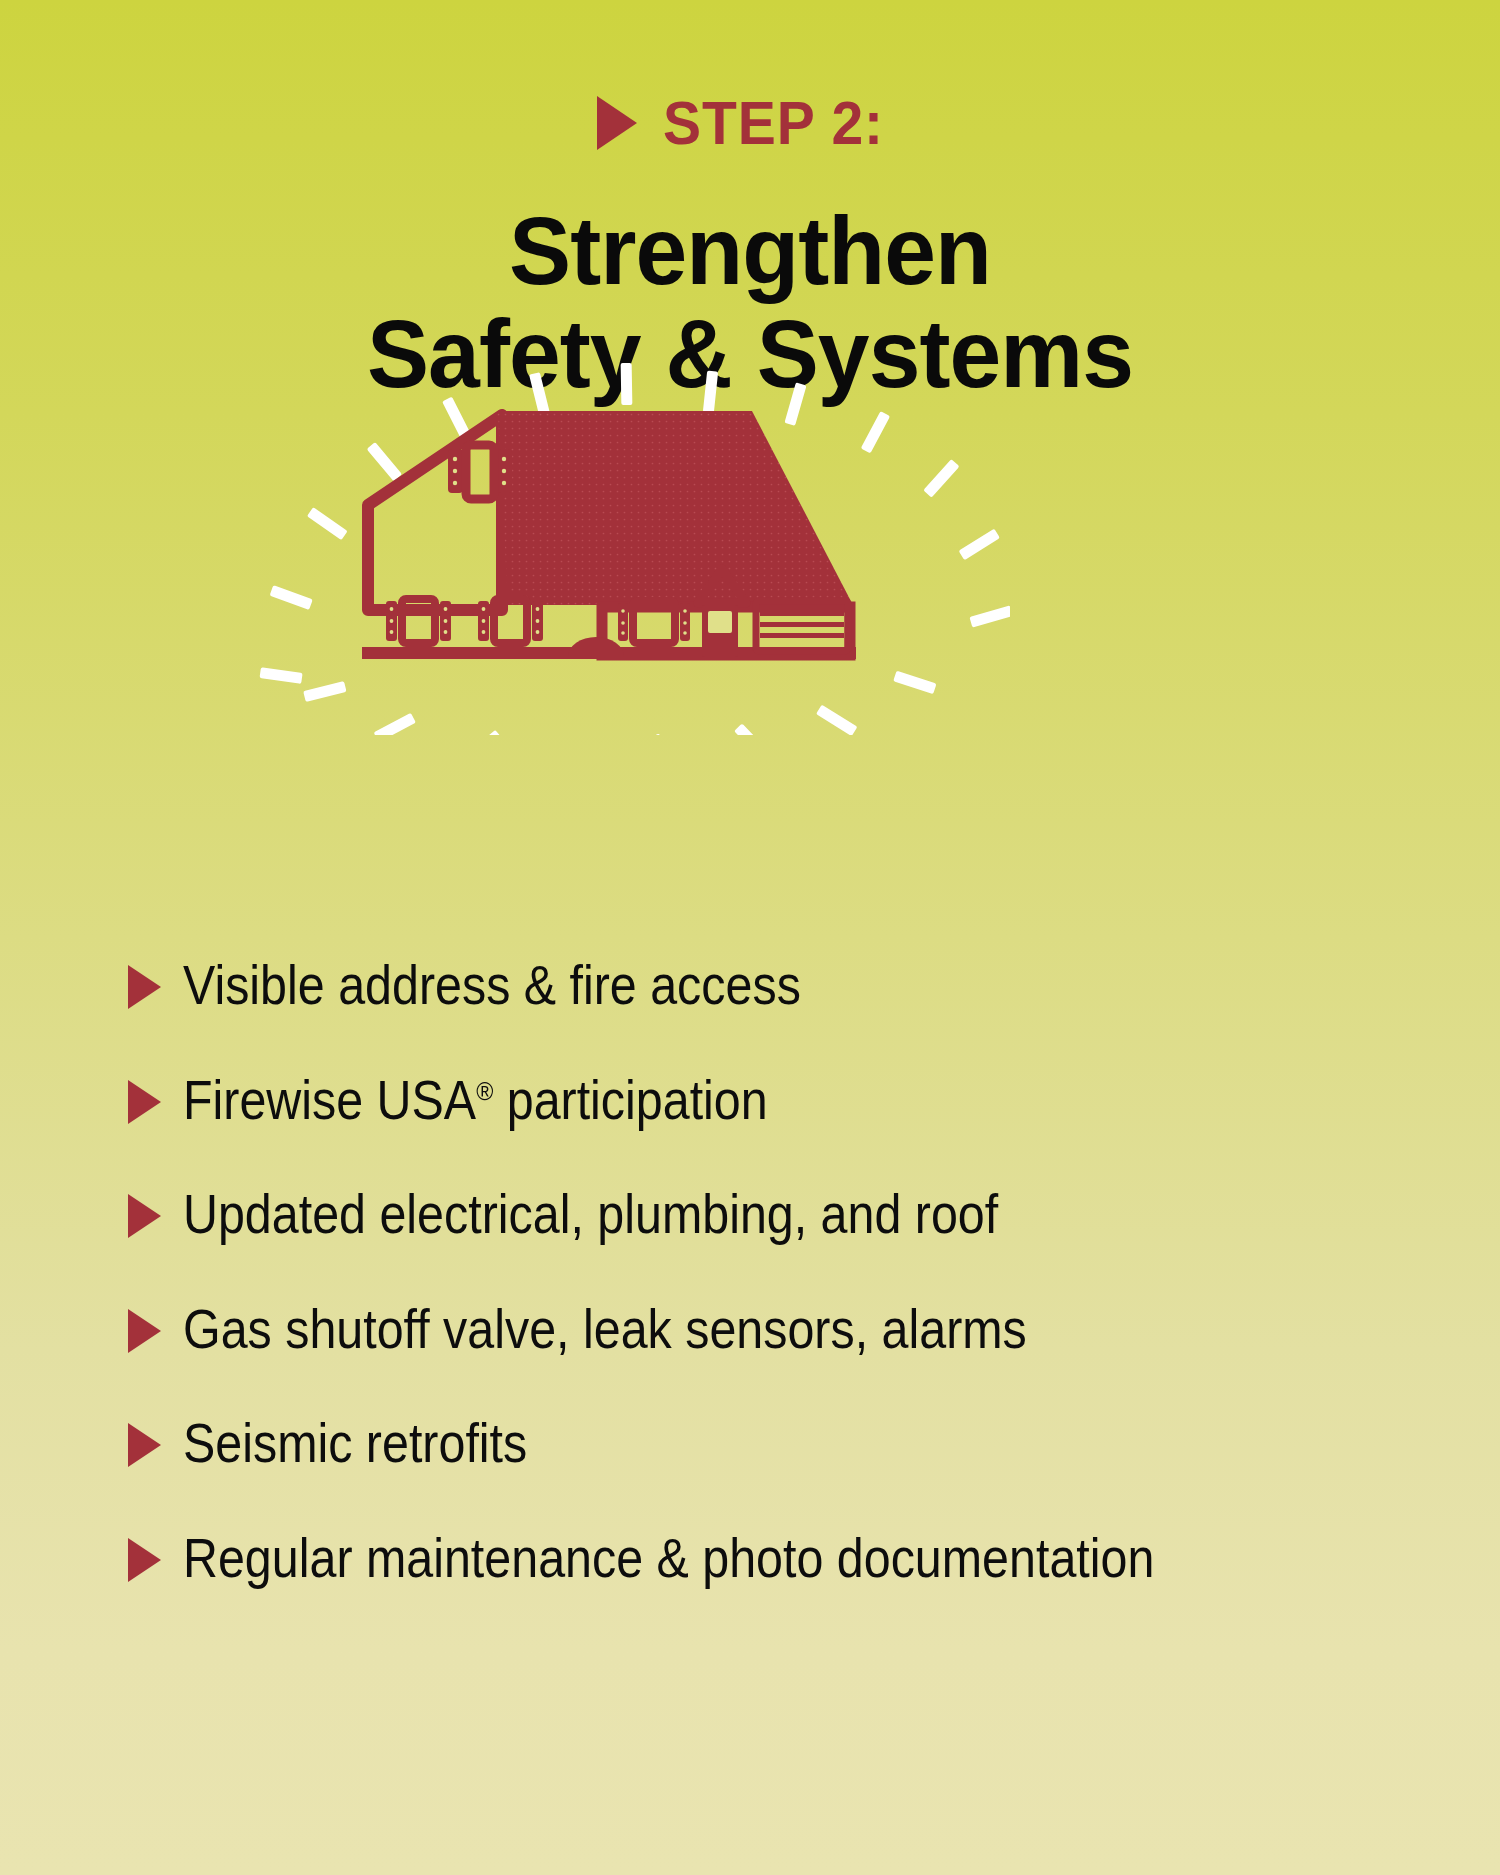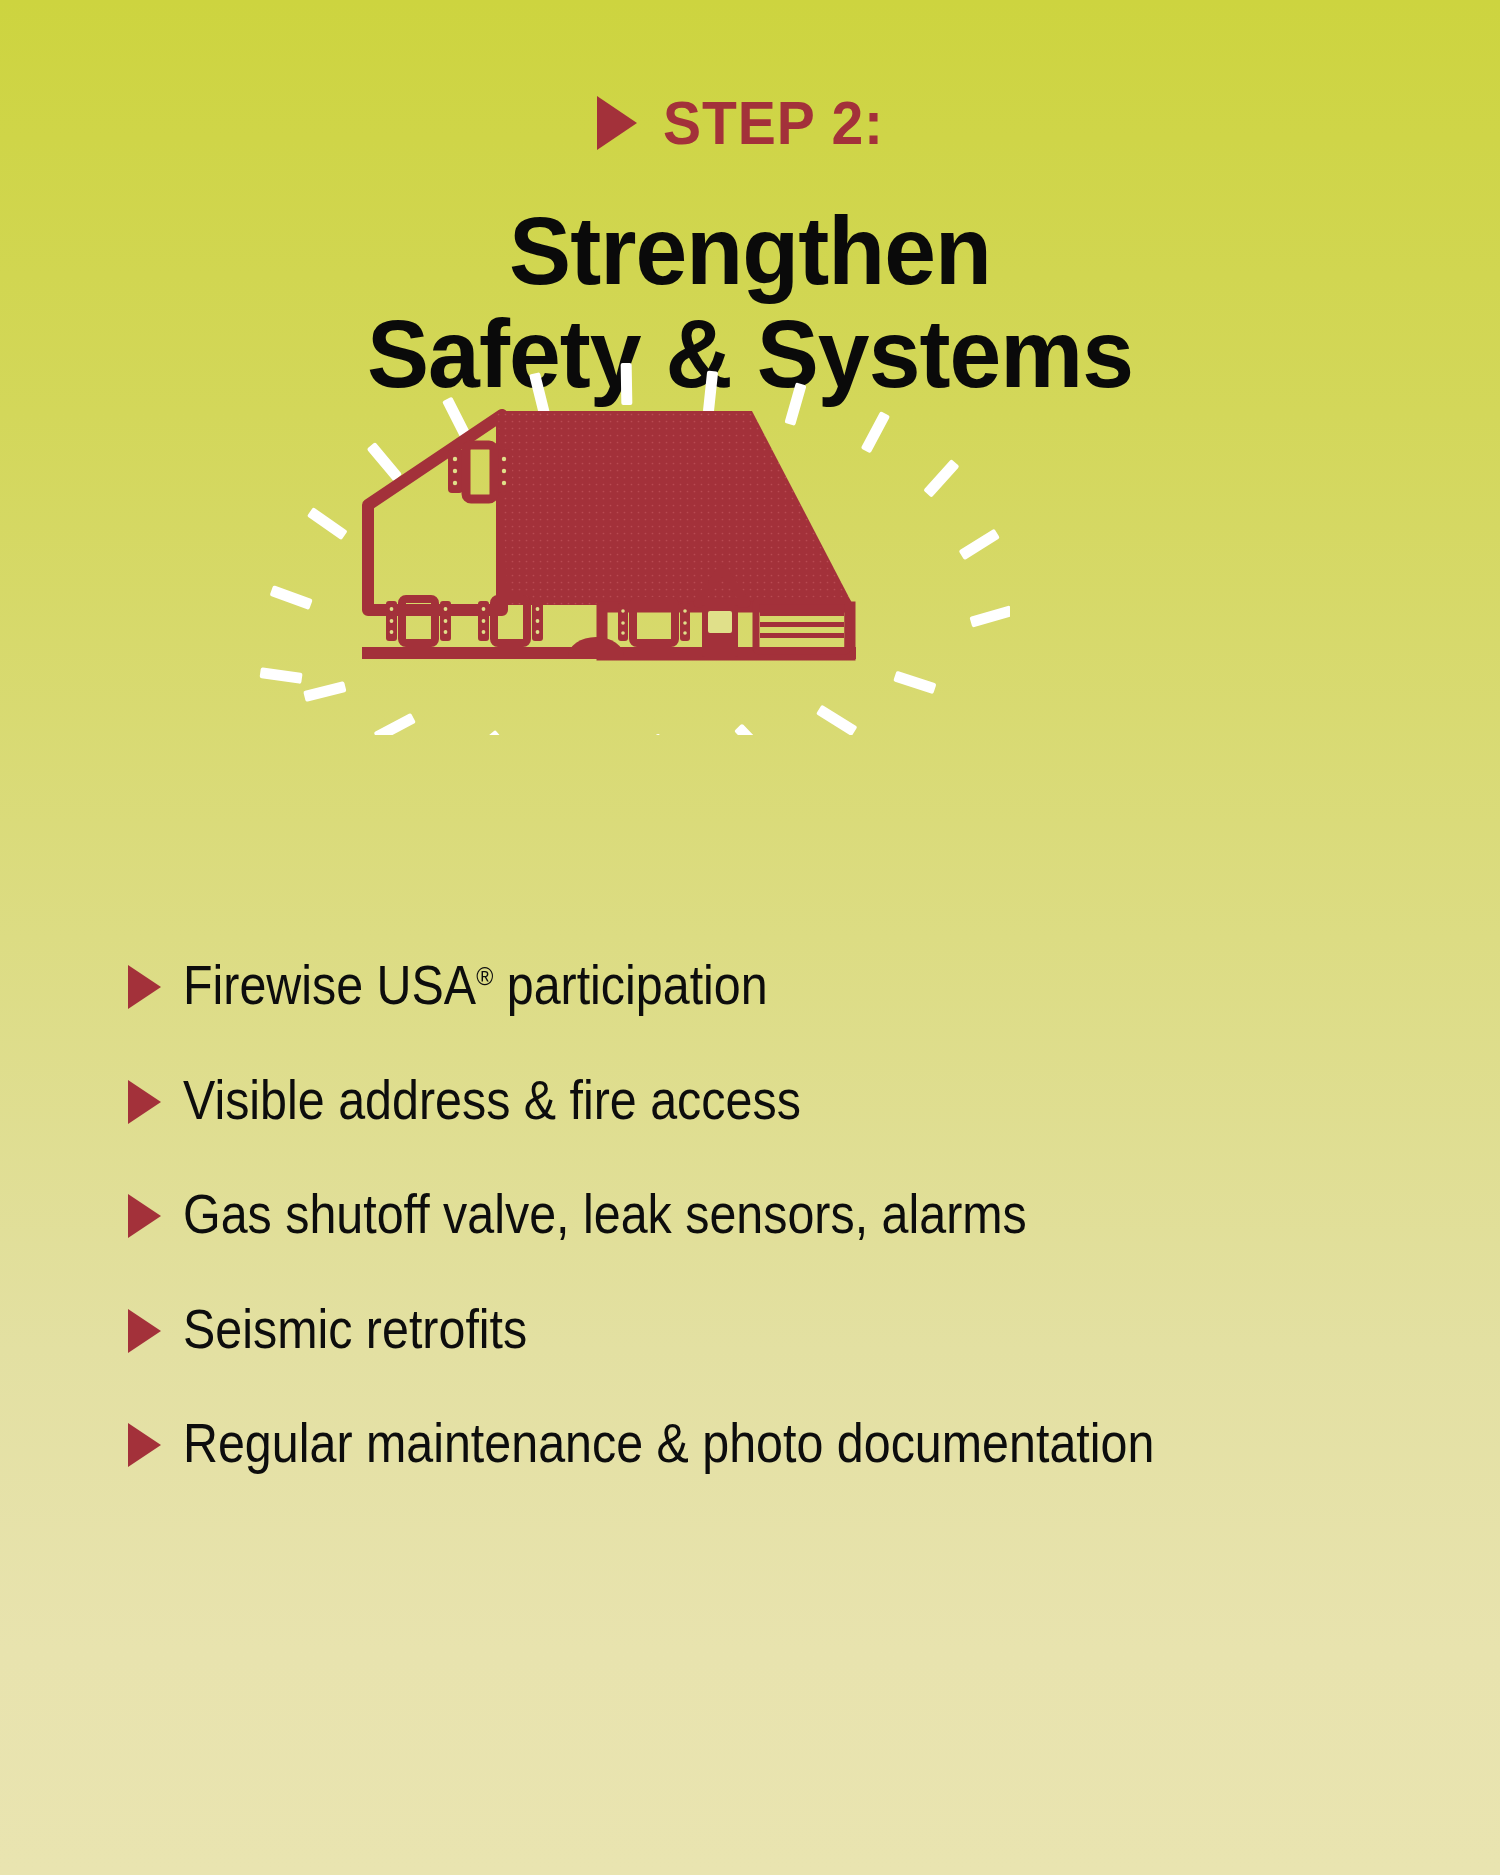--- a/index.html
+++ b/index.html
@@ -218,28 +218,32 @@
 
         <path d="M318 302 a28 20 0 0 1 56 0 Z" fill="#a3313a"></path>
       </g>
     </svg>
   </div>
 
   <div class="list">
 
     <div class="row">
       <span class="bullet-tri"></span>
+      <span class="row-text">Visible address &amp; fire access</span>
+    </div>
+
+    <div class="row">
+      <span class="bullet-tri"></span>
       <span class="row-text"><span>Firewise USA</span><sup>®</sup><span> participation</span></span>
     </div>
 
     <div class="row">
       <span class="bullet-tri"></span>
-      <span class="row-text">Visible address &amp; fire access</span>
-    </div>
-
+      <span class="row-text">Updated electrical, plumbing, and roof</span>
+    </div>
 
     <div class="row">
       <span class="bullet-tri"></span>
       <span class="row-text">Gas shutoff valve, leak sensors, alarms</span>
     </div>
 
     <div class="row">
       <span class="bullet-tri"></span>
       <span class="row-text">Seismic retrofits</span>
     </div>

